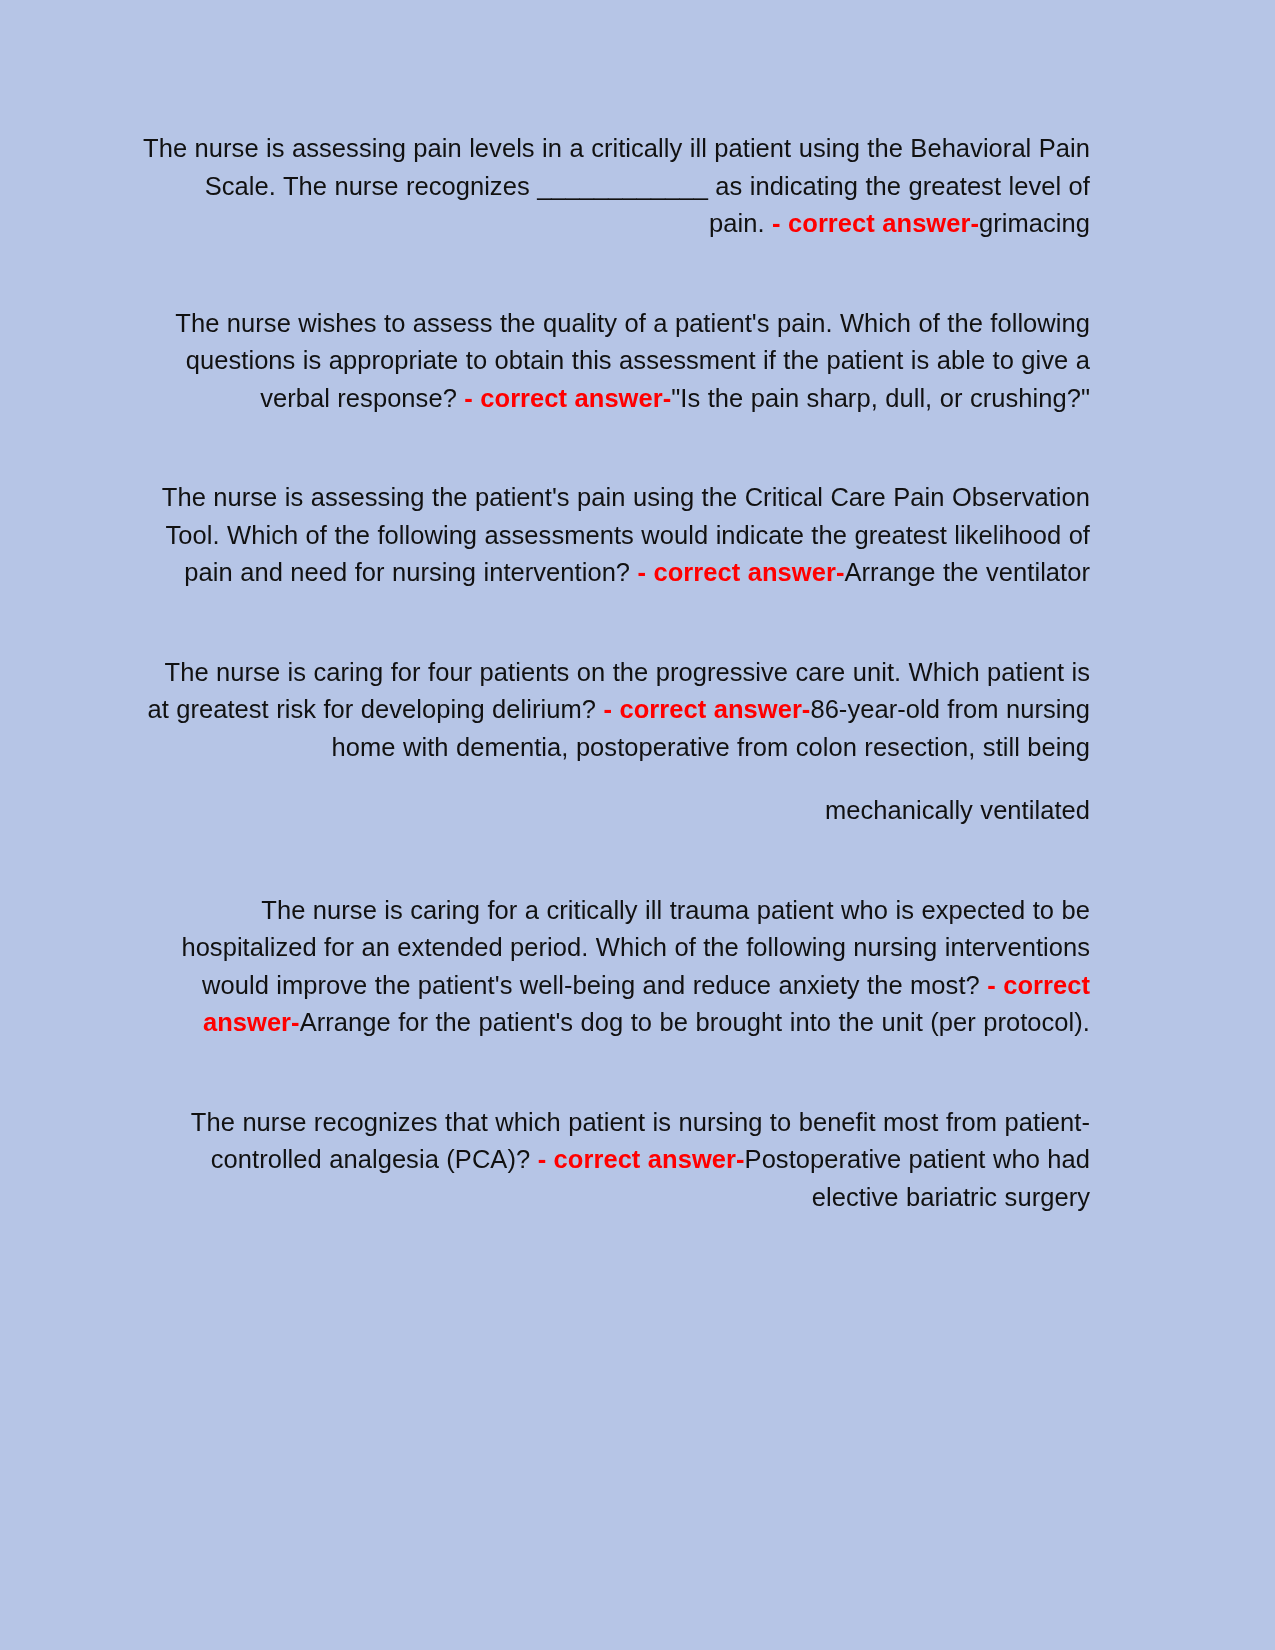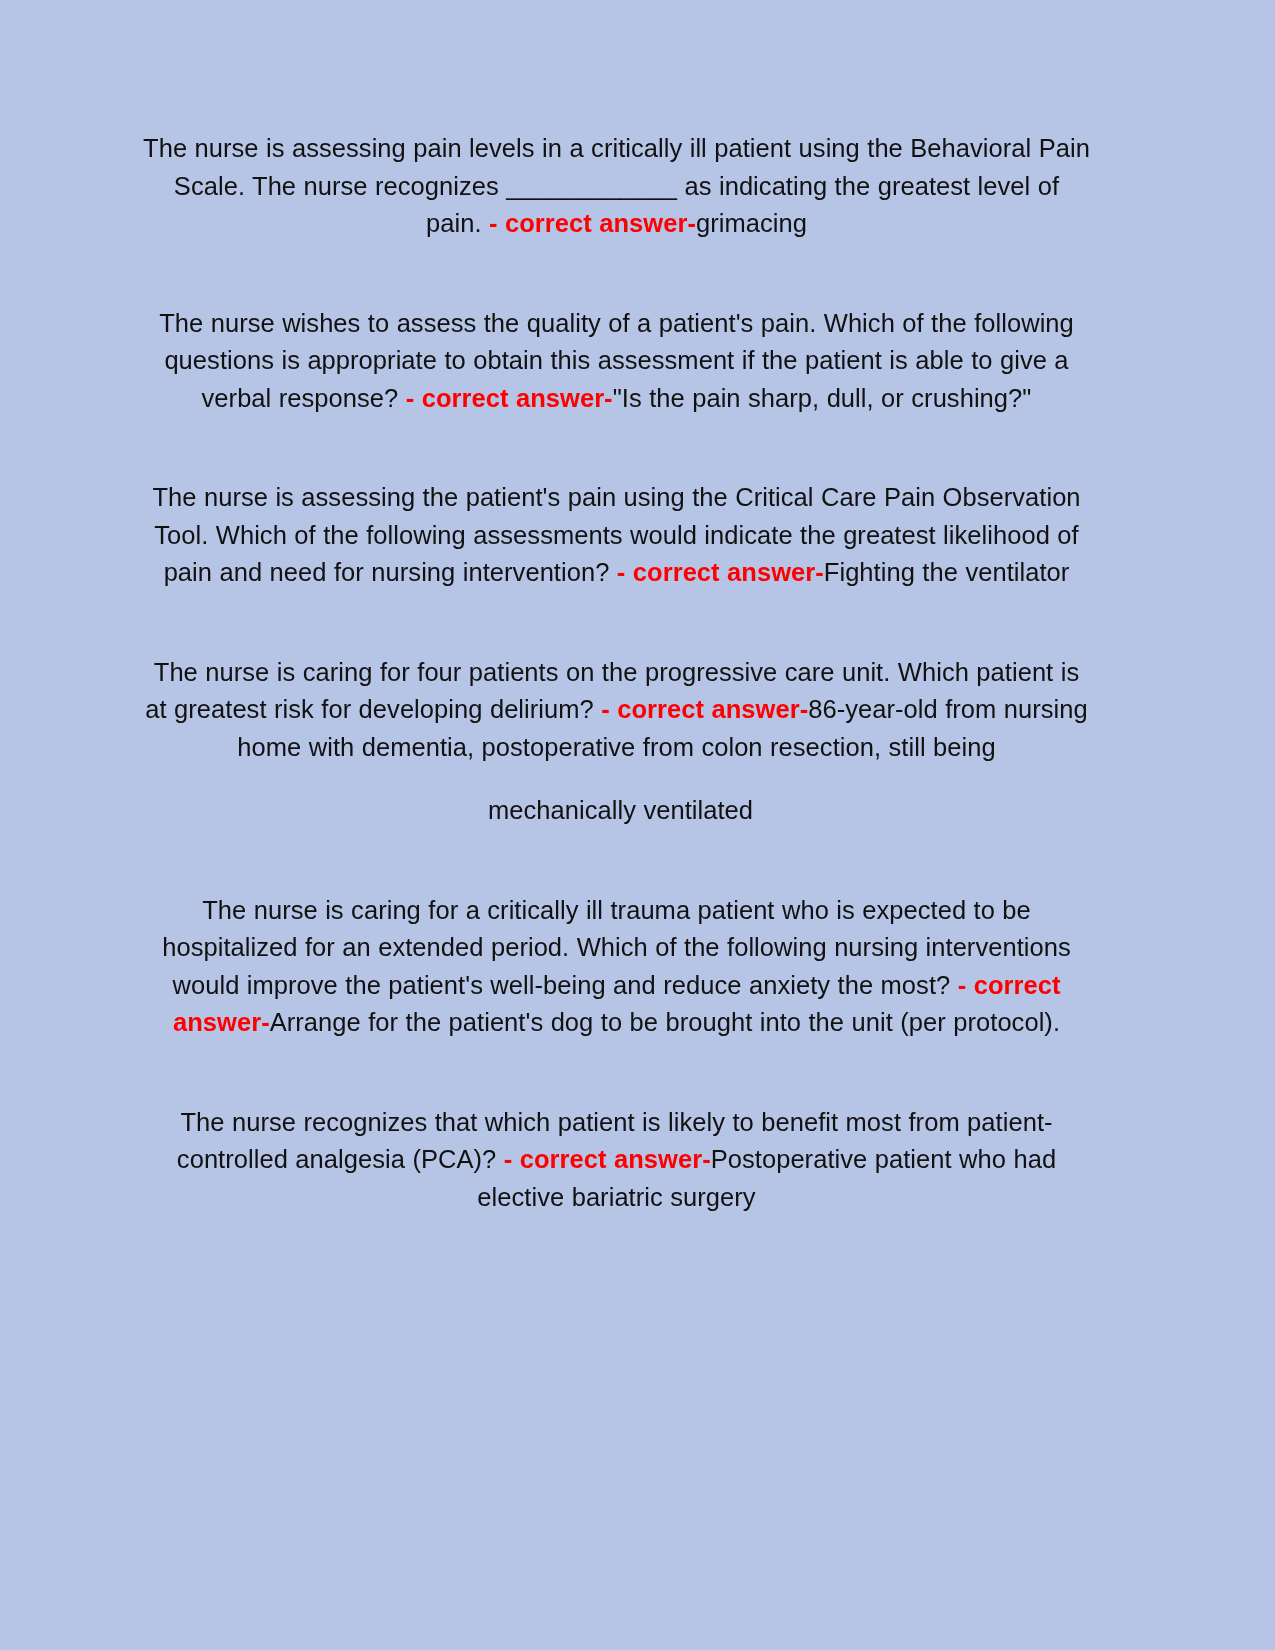--- a/index.html
+++ b/index.html
@@ -25,21 +25,21 @@
   .qa-list {
     display: block;
   }
   .qa-block {
     margin: 0 0 62px 0;
     font-size: 25.5px;
     line-height: 37.5px;
     color: #111111;
     letter-spacing: 0.05px;
     word-spacing: 0.3px;
-    text-align: center;
+    text-align: right;
   }
   .qa-block:last-child {
     margin-bottom: 0;
   }
   .qtext {
     color: #111111;
   }
   .marker {
     color: #ff0000;
     font-weight: bold;
@@ -53,18 +53,18 @@
     margin-left: 8px;
   }
 </style>
 </head>
 <body>
 
 <div class="page">
   <div class="qa-list">
       <div class="qa-block"><span class="qtext">The nurse is assessing pain levels in a critically ill patient using the Behavioral Pain Scale. The nurse recognizes ____________ as indicating the greatest level of pain. </span><span class="marker">- correct answer-</span><span class="answer">grimacing</span></div>
       <div class="qa-block"><span class="qtext">The nurse wishes to assess the quality of a patient's pain. Which of the following questions is appropriate to obtain this assessment if the patient is able to give a verbal response? </span><span class="marker">- correct answer-</span><span class="answer">"Is the pain sharp, dull, or crushing?"</span></div>
-      <div class="qa-block"><span class="qtext">The nurse is assessing the patient's pain using the Critical Care Pain Observation Tool. Which of the following assessments would indicate the greatest likelihood of pain and need for nursing intervention? </span><span class="marker">- correct answer-</span><span class="answer">Fighting the ventilator</span></div>
+      <div class="qa-block"><span class="qtext">The nurse is assessing the patient's pain using the Critical Care Pain Observation Tool. Which of the following assessments would indicate the greatest likelihood of pain and need for nursing intervention? </span><span class="marker">- correct answer-</span><span class="answer">Arrange the ventilator</span></div>
       <div class="qa-block"><span class="qtext">The nurse is caring for four patients on the progressive care unit. Which patient is at greatest risk for developing delirium? </span><span class="marker">- correct answer-</span><span class="answer">86-year-old from nursing home with dementia, postoperative from colon resection, still being</span><span class="answer extra-line">mechanically ventilated</span></div>
       <div class="qa-block"><span class="qtext">The nurse is caring for a critically ill trauma patient who is expected to be hospitalized for an extended period. Which of the following nursing interventions would improve the patient's well-being and reduce anxiety the most? </span><span class="marker">- correct answer-</span><span class="answer">Arrange for the patient's dog to be brought into the unit (per protocol).</span></div>
-      <div class="qa-block"><span class="qtext">The nurse recognizes that which patient is likely to benefit most from patient-controlled analgesia (PCA)? </span><span class="marker">- correct answer-</span><span class="answer">Postoperative patient who had elective bariatric surgery</span></div>
+      <div class="qa-block"><span class="qtext">The nurse recognizes that which patient is nursing to benefit most from patient-controlled analgesia (PCA)? </span><span class="marker">- correct answer-</span><span class="answer">Postoperative patient who had elective bariatric surgery</span></div>
     </div>
 </div>
 
 </body></html>

